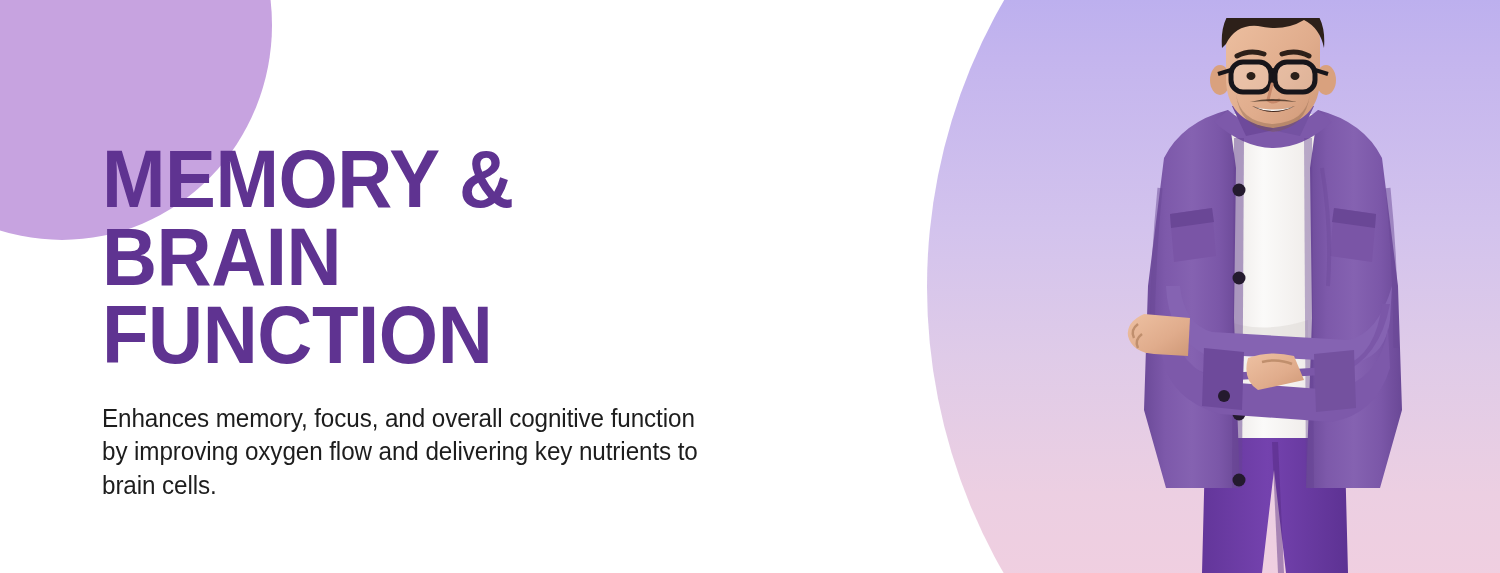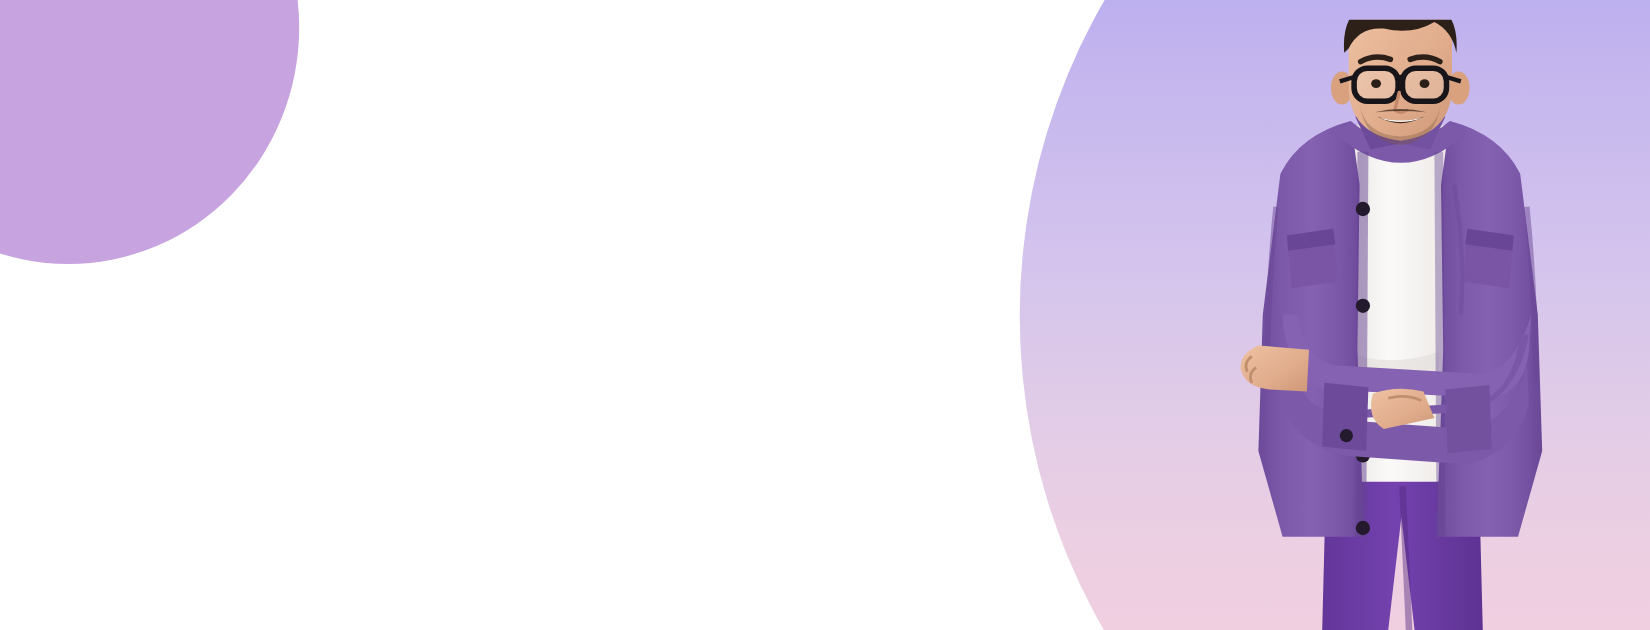--- a/index.html
+++ b/index.html
@@ -100,20 +100,25 @@
 </style>
 </head>
 <body>
 
 <div class="banner">
 
   <div class="corner-blob"></div>
 
   <div class="hero-circle"></div>
 
+  <div class="content">
+    <h1 class="headline">MEMORY &amp; BRAIN
+FUNCTION</h1>
+    <p class="subcopy">Enhances memory, focus, and overall cognitive function by improving oxygen flow and delivering key nutrients to brain cells.</p>
+  </div>
 
   <div class="person">
     <svg viewBox="0 0 330 555" xmlns="http://www.w3.org/2000/svg" role="img" aria-label="man">
       <defs>
         <linearGradient id="shirtGrad" x1="0" y1="0" x2="1" y2="0">
           <stop offset="0%" stop-color="#6c4a99"></stop>
           <stop offset="22%" stop-color="#7d59aa"></stop>
           <stop offset="50%" stop-color="#8562b1"></stop>
           <stop offset="78%" stop-color="#7b57a8"></stop>
           <stop offset="100%" stop-color="#6a4896"></stop>

